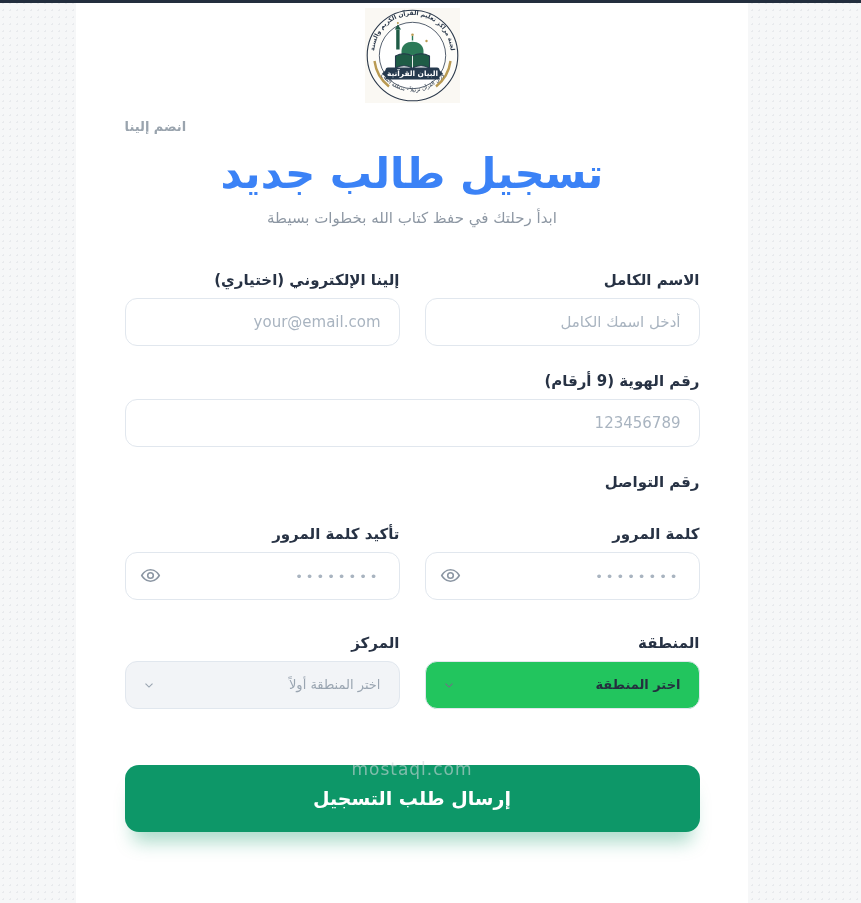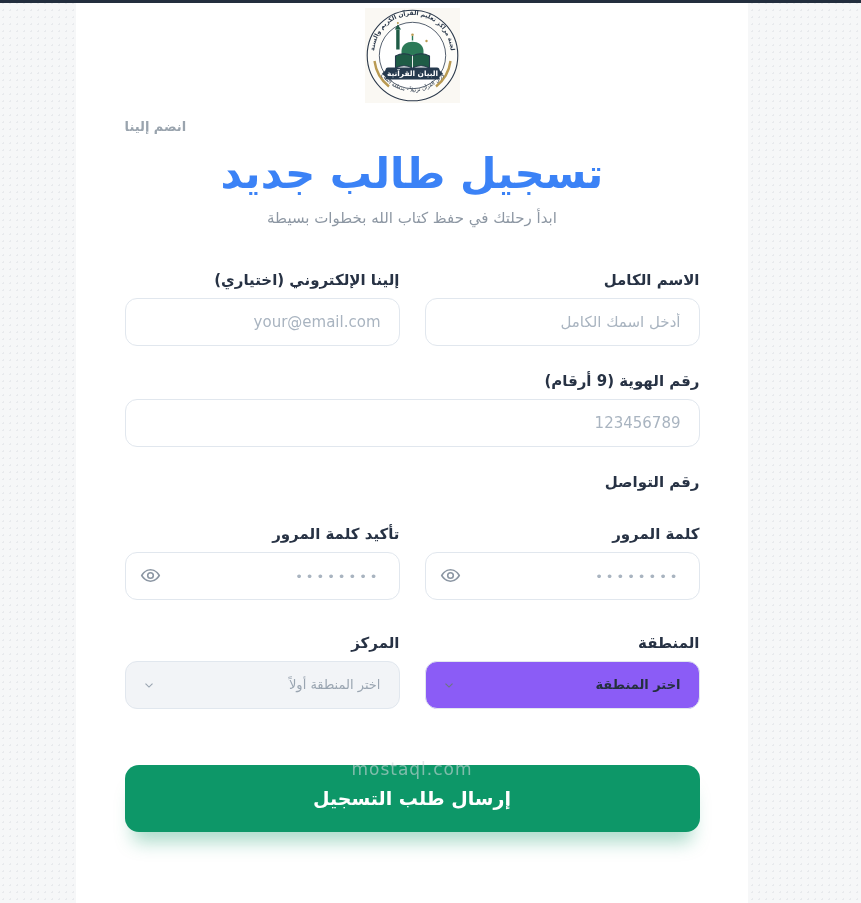--- a/index.html
+++ b/index.html
@@ -45,21 +45,21 @@
   .field input.ltr { direction:ltr; text-align:left; }
   .field input.pw { padding-left:46px; letter-spacing:2px; }
   .field input.pw::placeholder { font-size:13px; letter-spacing:3px; color:#a9b4c0; }
   .eye-btn {
     position:absolute; left:14px; top:50%; transform:translateY(-50%);
     width:24px; height:24px; background:none; border:none; cursor:pointer;
     display:flex; align-items:center; justify-content:center; padding:0;
   }
   .select {
     position:relative; height:48px; border:1.5px solid #e1e7ee; border-radius:12px;
-    background:#8b5cf6; display:flex; align-items:center; padding:0 18px 0 44px;
+    background:#22c55e; display:flex; align-items:center; padding:0 18px 0 44px;
     cursor:pointer;
   }
   .select .sel-text { font-size:13px; font-weight:bold; color:#24303f; }
   .select.disabled { background:#f2f4f7; cursor:default; }
   .select.disabled .sel-text { color:#9aa5b1; font-weight:normal; }
   .select .chev { position:absolute; left:16px; top:50%; transform:translateY(-50%); }
 
   
   .btn-wrap { position:relative; margin-top:56px; }
   .submit-btn {

